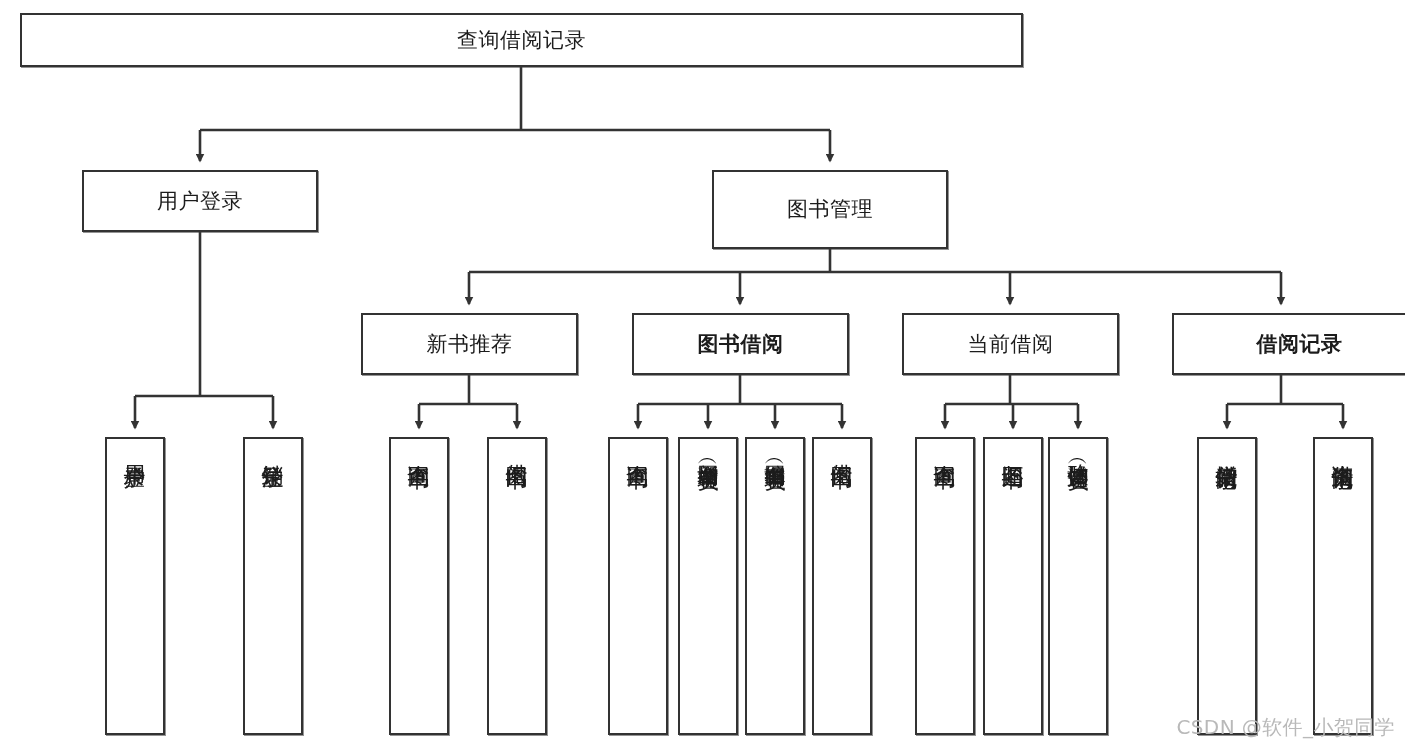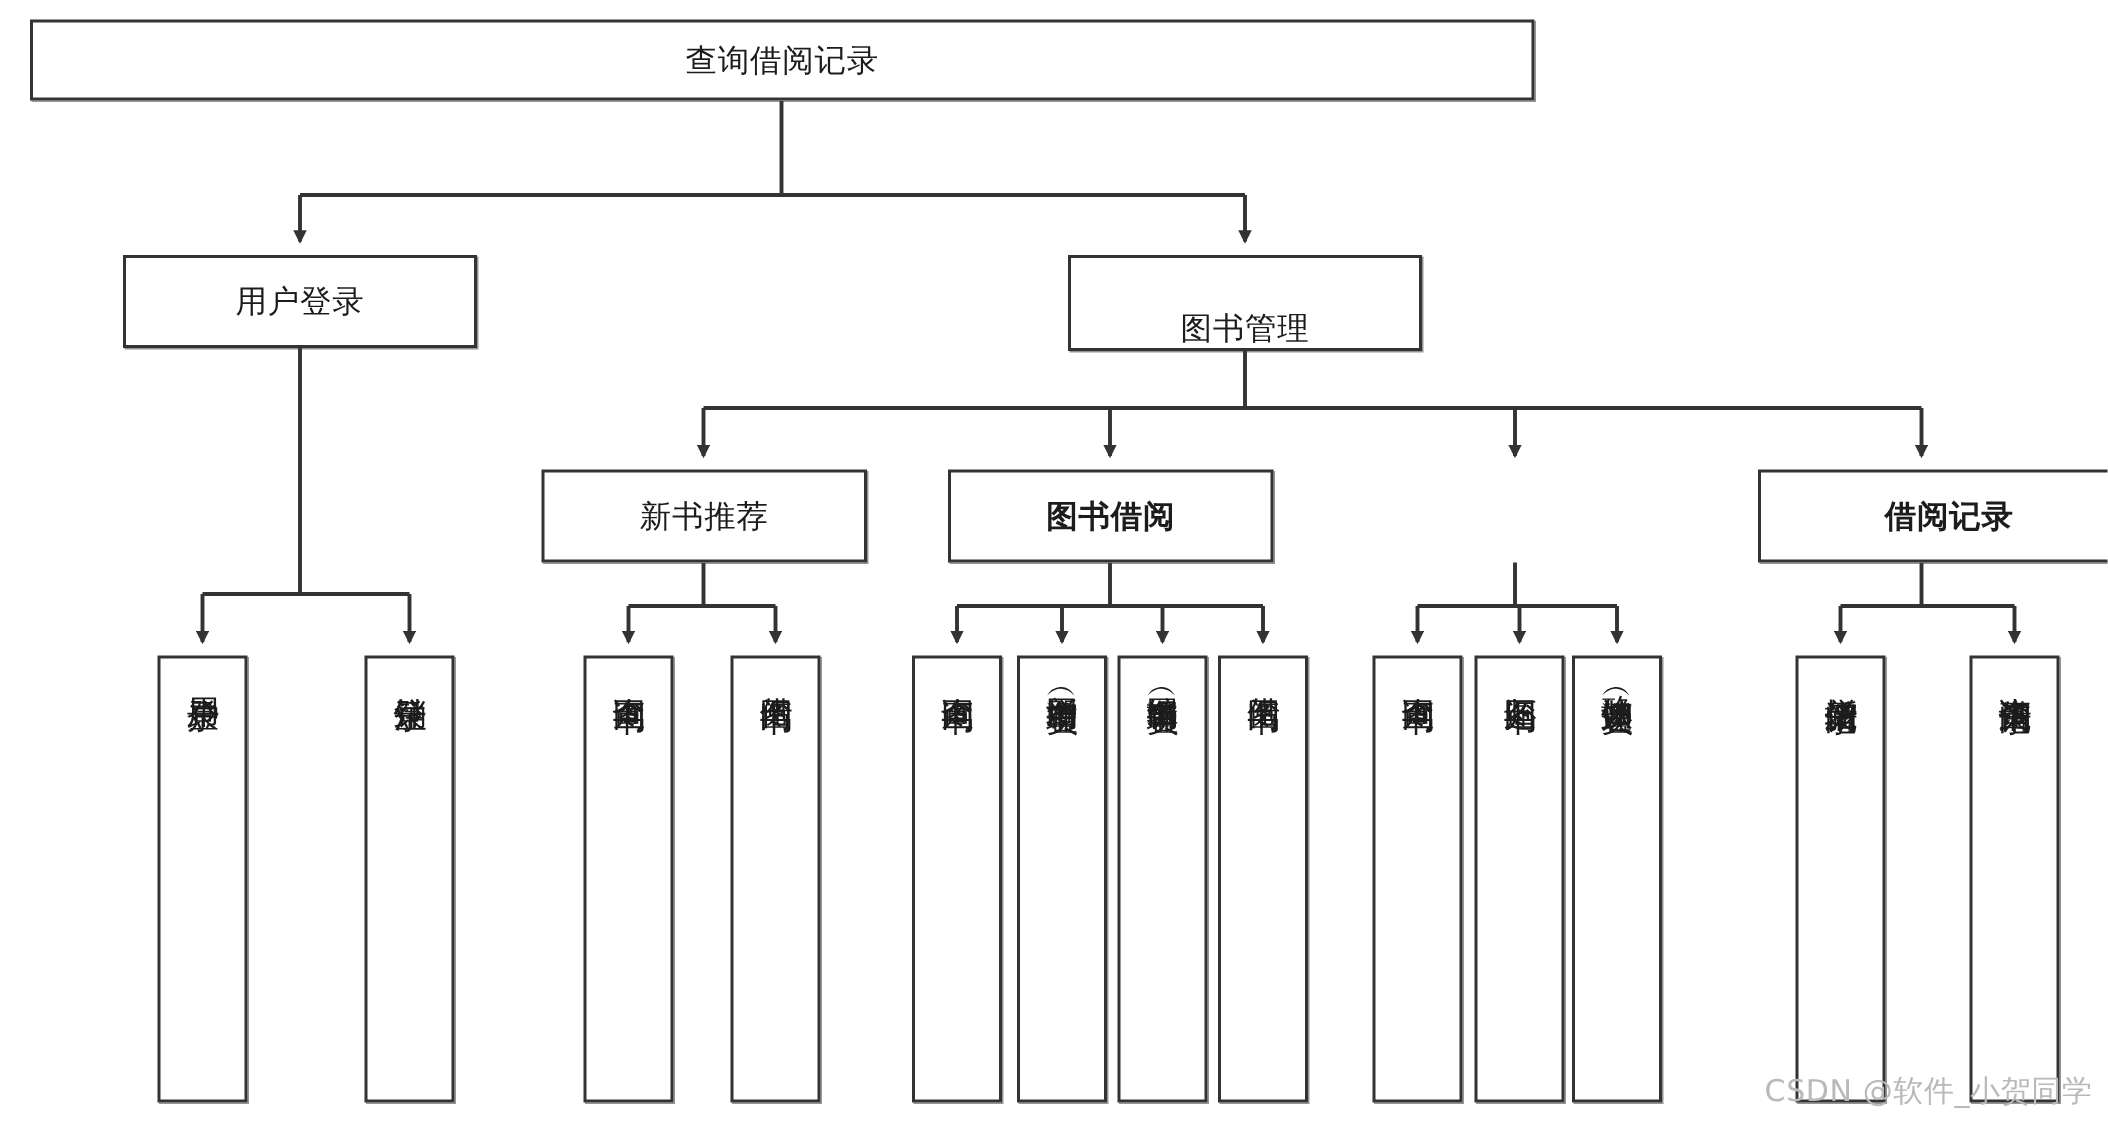--- a/index.html
+++ b/index.html
@@ -128,29 +128,32 @@
     </g>
   </svg>
 
   <div class="node horizontal" id="node-root" style="left: 20px; top: 13px; width: 1003px; height: 54px;">
     <span class="label">查询借阅记录</span>
   </div>
 
   <div class="node horizontal" id="node-l2-0" style="left: 82px; top: 170px; width: 236px; height: 62px;">
     <span class="label">用户登录</span>
   </div>
-  <div class="node horizontal" id="node-l2-1" style="left: 712px; top: 170px; width: 236px; height: 64px; align-items: flex-end;">
+  <div class="node horizontal" id="node-l2-1" style="left: 712px; top: 170px; width: 236px; height: 79px;">
     <span class="label">图书管理</span>
   </div>
 
   <div class="node horizontal" id="node-l3-0" style="left: 361px; top: 313px; width: 217px; height: 62px; justify-content: center;">
     <span class="label">新书推荐</span>
   </div>
   <div class="node horizontal" id="node-l3-1" style="left: 632px; top: 313px; width: 217px; height: 62px; font-weight: bold;">
     <span class="label">图书借阅</span>
+  </div>
+  <div class="node horizontal" id="node-l3-2" style="left: 902px; top: 313px; width: 217px; height: 62px;">
+    <span class="label">当前借阅</span>
   </div>
   <div class="node horizontal" id="node-l3-3" style="left: 1172px; top: 313px; width: 255px; height: 62px; font-weight: bold;">
     <span class="label">借阅记录</span>
   </div>
 
   <div class="node vertical" id="node-leaf-0" style="left: 105px; top: 437px; width: 60px; height: 298px;">
     <span class="label">用户登录</span>
   </div>
   <div class="node vertical" id="node-leaf-1" style="left: 243px; top: 437px; width: 60px; height: 298px;">
     <span class="label">注销登录</span>

